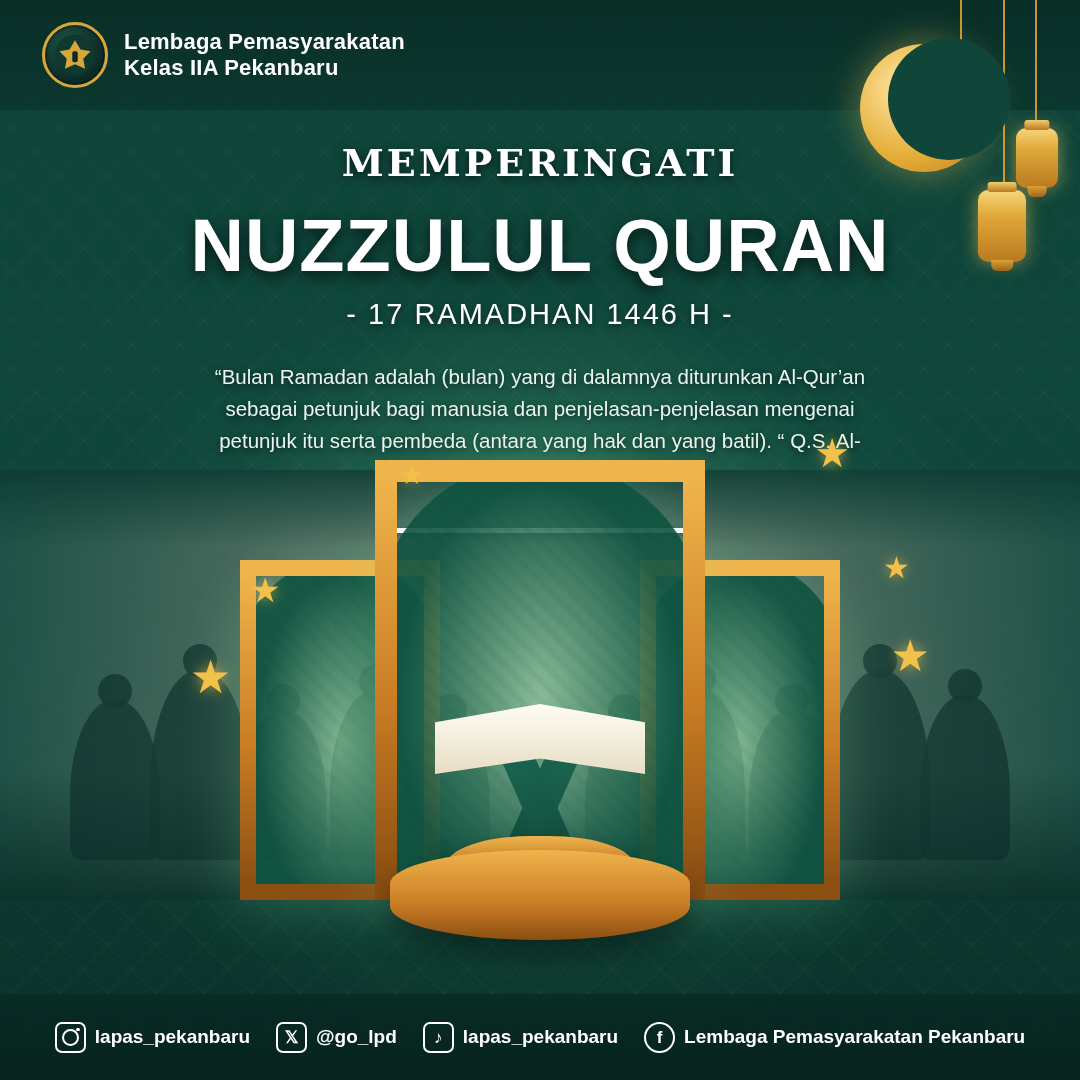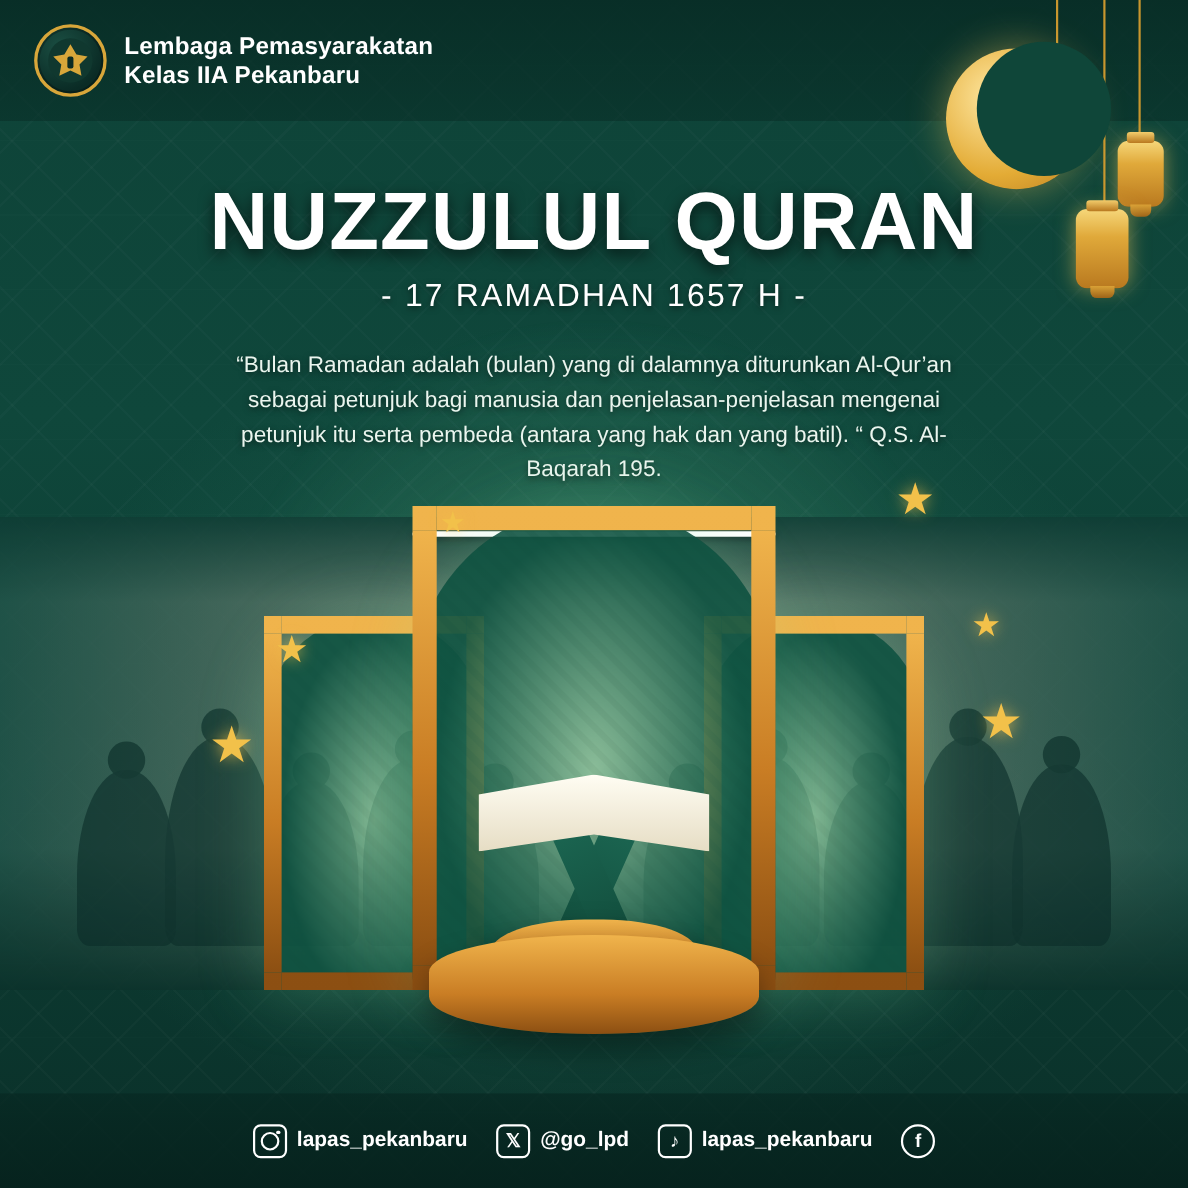--- a/index.html
+++ b/index.html
@@ -56,21 +56,21 @@
   .person::before {
     content:""; position:absolute; left:50%; transform:translateX(-50%);
     top: -26px; width: 34px; height: 34px; border-radius: 50%;
     background: rgba(12,44,40,.9);
   }
 
   
   .header {
     position: absolute; top: 0; left: 0; right: 0; height: 110px;
     display: flex; align-items: center; gap: 16px;
-    padding: 0 31px;
+    padding: 0 42px;
     background: linear-gradient(180deg, rgba(8,45,38,.95), rgba(8,45,38,.55));
   }
   .crest {
     width: 66px; height: 66px; border-radius: 50%;
     background: radial-gradient(circle at 35% 30%, #1b4f43, #0a2b25 70%);
     border: 3px solid #d8a63a;
     display: flex; align-items: center; justify-content: center;
     flex: 0 0 auto;
     box-shadow: 0 0 0 2px rgba(0,0,0,.25) inset;
   }
@@ -245,22 +245,23 @@
     <div class="cord" style="right:118px; height:70px;"></div>
     <div class="cord" style="right:43px;  height:128px;"></div>
     <div class="cord" style="right:75px;  height:190px;"></div>
     <div class="lantern" style="right:96px; top:70px;  width:46px; height:66px;"></div>
     <div class="lantern" style="right:22px; top:128px; width:42px; height:60px;"></div>
     <div class="lantern" style="right:54px; top:190px; width:48px; height:72px;"></div>
   </div>
   <div class="moon"></div>
 
   <div class="title-block">
+    <div class="memperingati">MEMPERINGATI</div>
     <div class="main-title">NUZZULUL QURAN</div>
-    <div class="sub-title">- 17 RAMADHAN 1657 H -</div>
+    <div class="sub-title">- 17 RAMADHAN 1446 H -</div>
     <div class="quote">“Bulan Ramadan adalah (bulan) yang di dalamnya diturunkan Al-Qur’an sebagai petunjuk bagi manusia dan penjelasan-penjelasan mengenai petunjuk itu serta pembeda (antara yang hak dan yang batil). “ Q.S. Al-Baqarah 195.</div>
     <div class="divider"></div>
   </div>
 
   <div class="arch-group">
     <div class="arch left"></div>
     <div class="arch right"></div>
     <div class="arch"></div>
 
     <div class="rehal">
@@ -287,16 +288,17 @@
     <div class="social">
       <span class="glyph">𝕏</span>
       <span>@go_lpd</span>
     </div>
     <div class="social">
       <span class="glyph">♪</span>
       <span>lapas_pekanbaru</span>
     </div>
     <div class="social">
       <span class="glyph circle">f</span>
+      <span>Lembaga Pemasyarakatan Pekanbaru</span>
     </div>
   </div>
 
 </div>
 
 </body></html>

